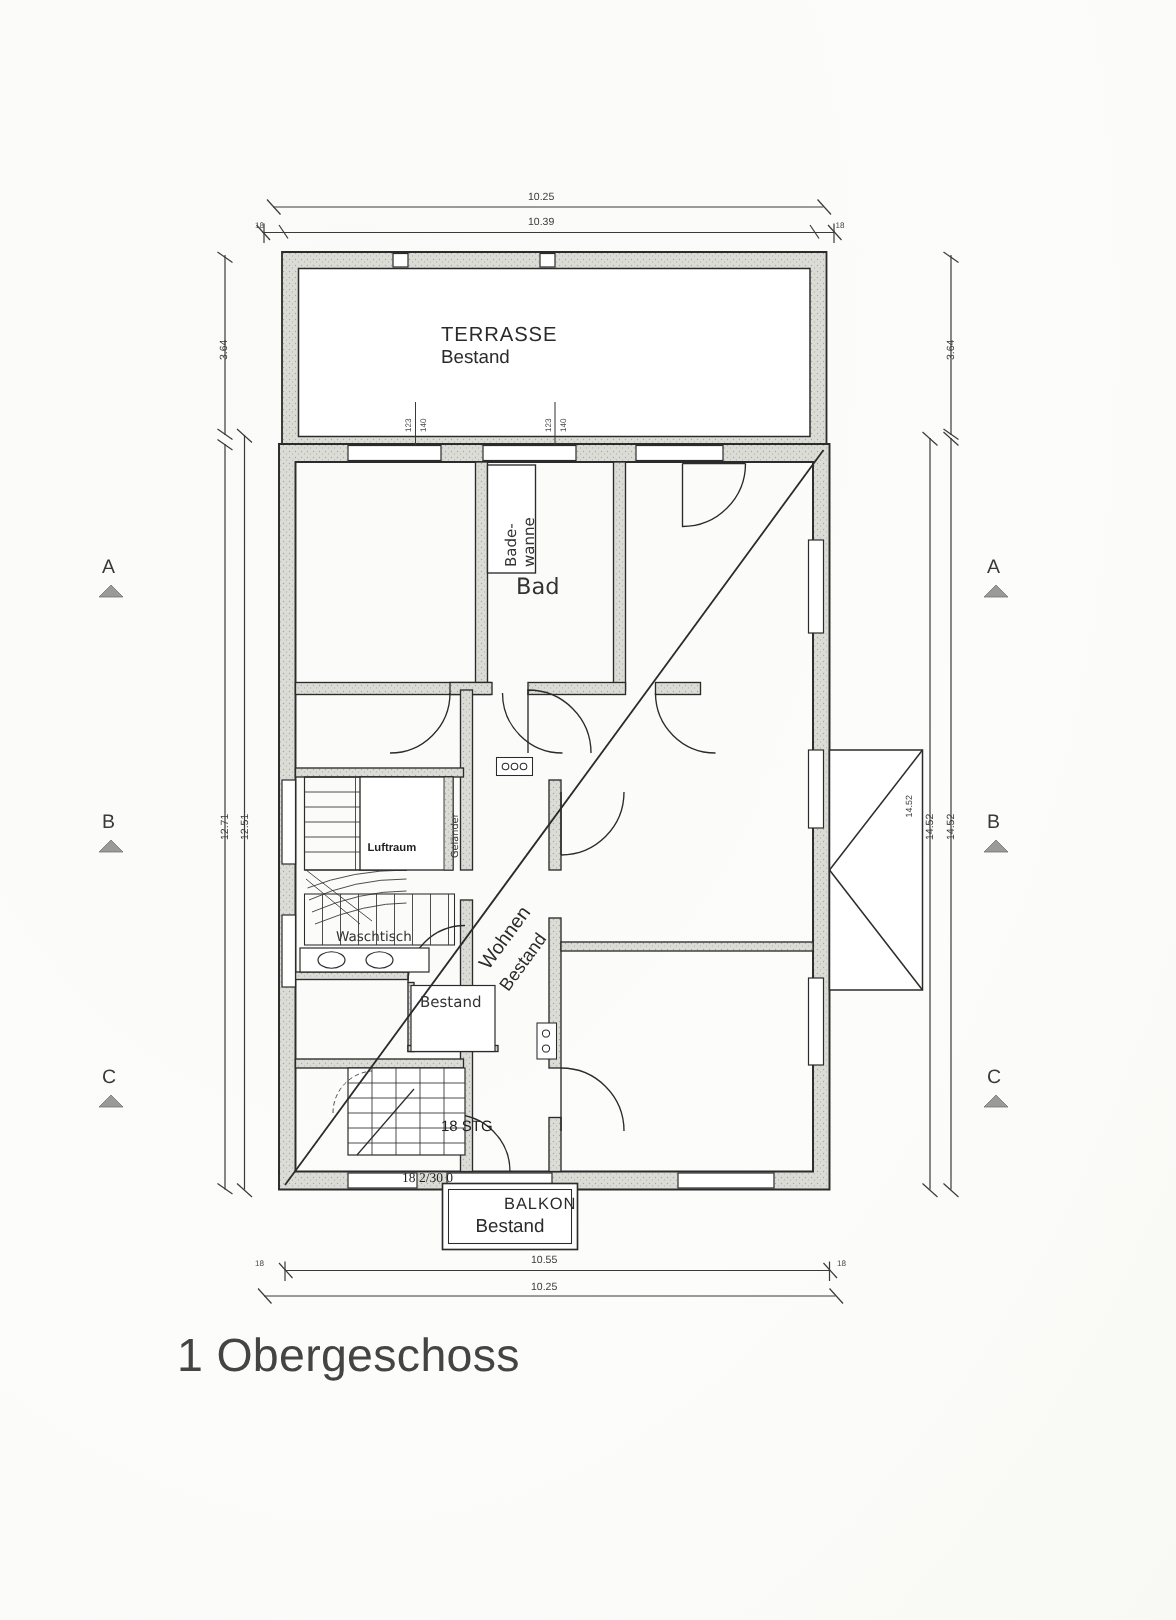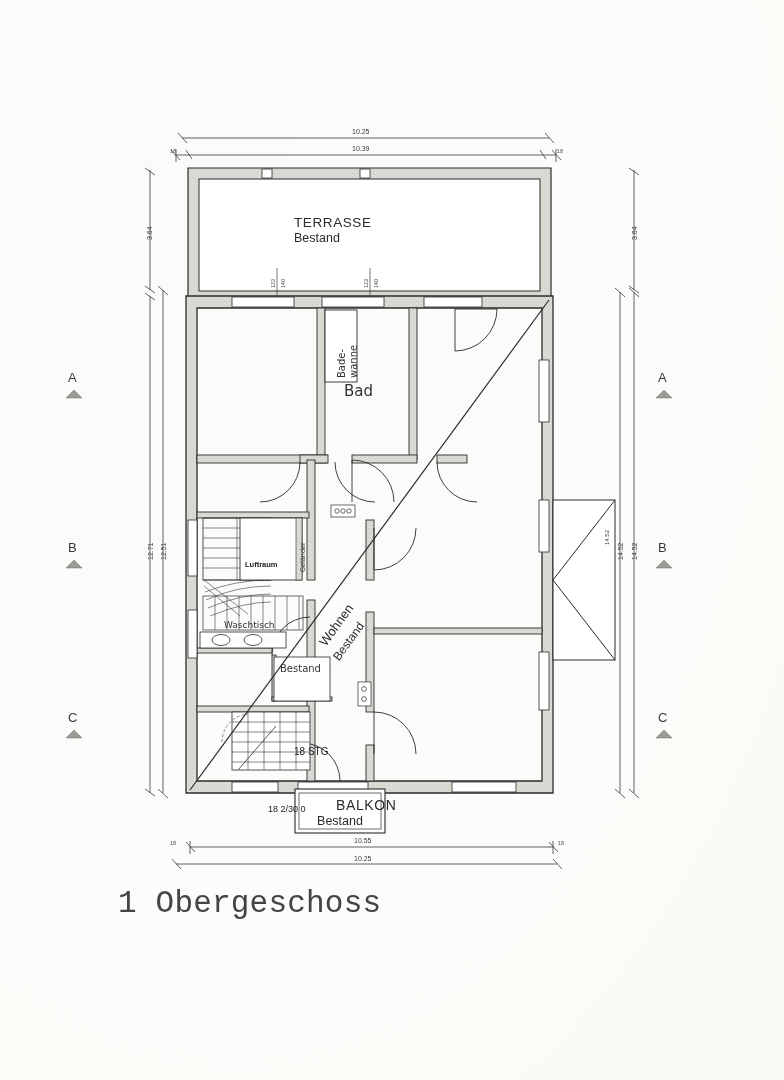--- a/index.html
+++ b/index.html
@@ -37,21 +37,21 @@
     display: block;
   }
   .ttl {
     position: absolute;
     left: 118px;
     top: 886px;
     font-size: 31px;
     color: #444;
     letter-spacing: 0.2px;
     white-space: nowrap;
-    font-family: Liberation Mono, monospace;
+    font-family: Liberation Sans, sans-serif;
   }
   .roomlbl {
     position: absolute;
     text-align: left;
     color: #2b2b2b;
     font-family: "Liberation Sans", sans-serif;
     white-space: nowrap;
     line-height: 1.18;
   }
   .roomlbl .l1 { font-size: 13.5px; letter-spacing: 0.6px; }
@@ -348,21 +348,21 @@
       <polygon points="664,730 672,738 656,738"></polygon>
     </g>
   </svg>
 
   <div class="roomlbl" style="left:294px; top:215px; width:130px;">
     <div class="l1">TERRASSE</div>
     <div class="l2">Bestand</div>
   </div>
 
   <div class="balkonbox" style="left:300px; top:797px; width:80px;">
-    <div class="l1" style="font-size:14px; letter-spacing:0.6px;margin-left:36px;">BALKON</div>
+    <div class="l1" style="font-size:11px; letter-spacing:0.6px;margin-left:36px;">BALKON</div>
     <div class="l2" style="font-size:12.5px;">Bestand</div>
   </div>
 
   <div style="position:absolute; left:316px; top:640px; transform:rotate(-54deg); transform-origin:0 0;">
     <div style="font-size:13px; color:#2b2b2b; font-family:'Liberation Sans',sans-serif;">Wohnen</div>
   </div>
   <div style="position:absolute; left:330px; top:655px; transform:rotate(-54deg); transform-origin:0 0;">
     <div style="font-size:12px; color:#2b2b2b; font-family:'Liberation Sans',sans-serif;">Bestand</div>
   </div>
 
@@ -373,21 +373,21 @@
 
   <div style="position:absolute; left:245px; top:544px; font-size:7.5px; color:#222; font-family:'Liberation Sans',sans-serif; font-weight:bold;margin-top:16px;">Luftraum</div>
 
   <div class="hand" style="left:299px; top:572px; transform:rotate(-90deg); transform-origin:0 0; font-size:6.5px;">Geländer</div>
 
   <div class="hand" style="left:224px; top:620px; font-size:9px;">Waschtisch</div>
 
   <div class="hand" style="left:280px; top:663px; font-size:10px;">Bestand</div>
 
   <div style="position:absolute; left:270px; top:746px; font-size:10px; color:#222; font-family:'Liberation Sans',sans-serif;margin-left:24px;">18 STG</div>
-  <div style="position:absolute; left:268px; top:804px; font-size:9px; color:#222; font-family:Liberation Sans, sans-serif;">18 2/30 0</div>
+  <div style="position:absolute; left:268px; top:780px; font-size:9px; color:#222; font-family:Liberation Serif, serif;">18 2/30 0</div>
 
   <div class="dimtxt" style="left:352px; top:128px;">10.25</div>
   <div class="dimtxt" style="left:352px; top:145px;">10.39</div>
   <div class="tiny" style="left:170px; top:148px;">18</div>
   <div class="tiny" style="left:557px; top:148px;">18</div>
 
   <div class="dimtxt" style="left:354px; top:837px;">10.55</div>
   <div class="dimtxt" style="left:354px; top:855px;">10.25</div>
   <div class="tiny" style="left:170px; top:840px;">18</div>
   <div class="tiny" style="left:558px; top:840px;">18</div>

